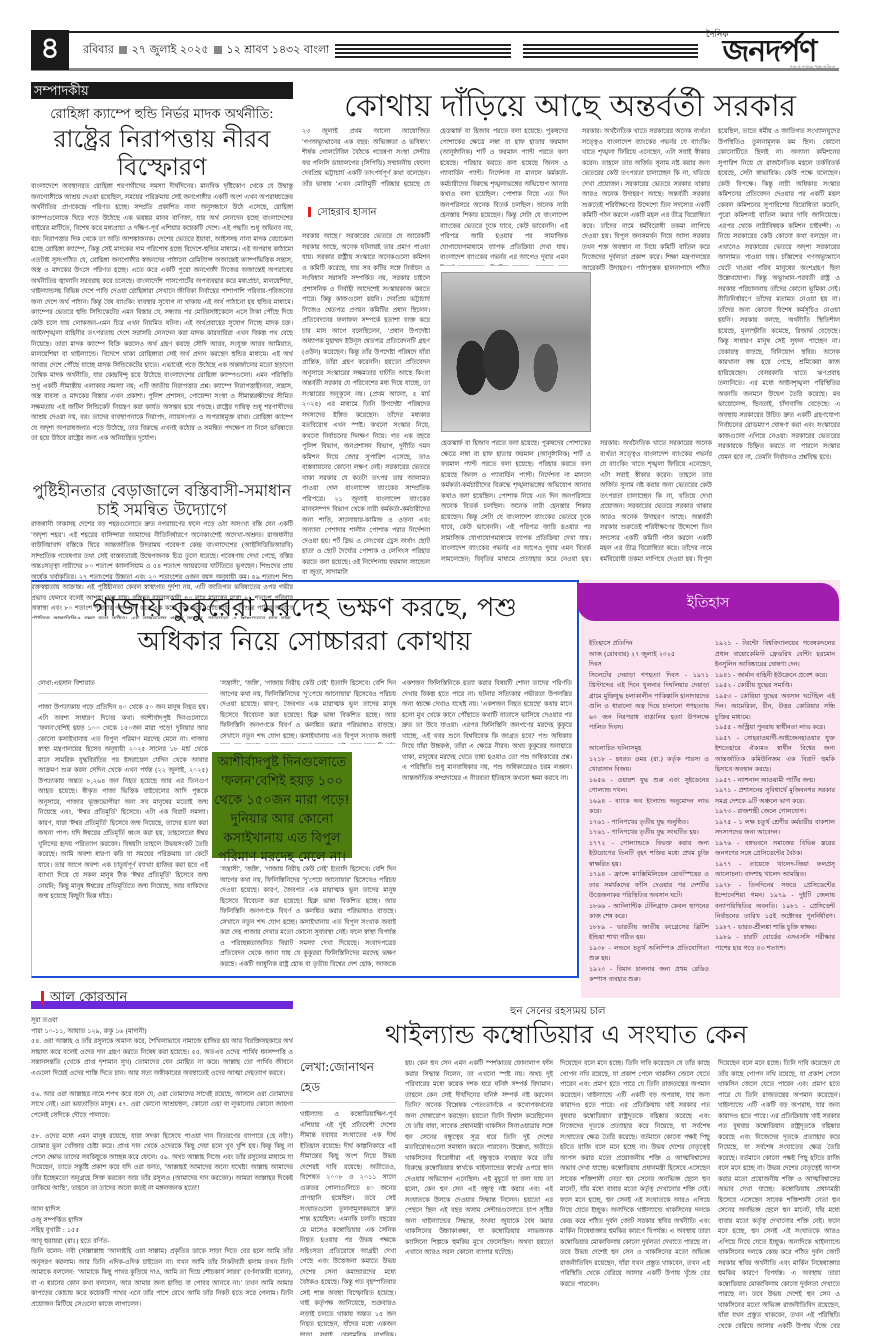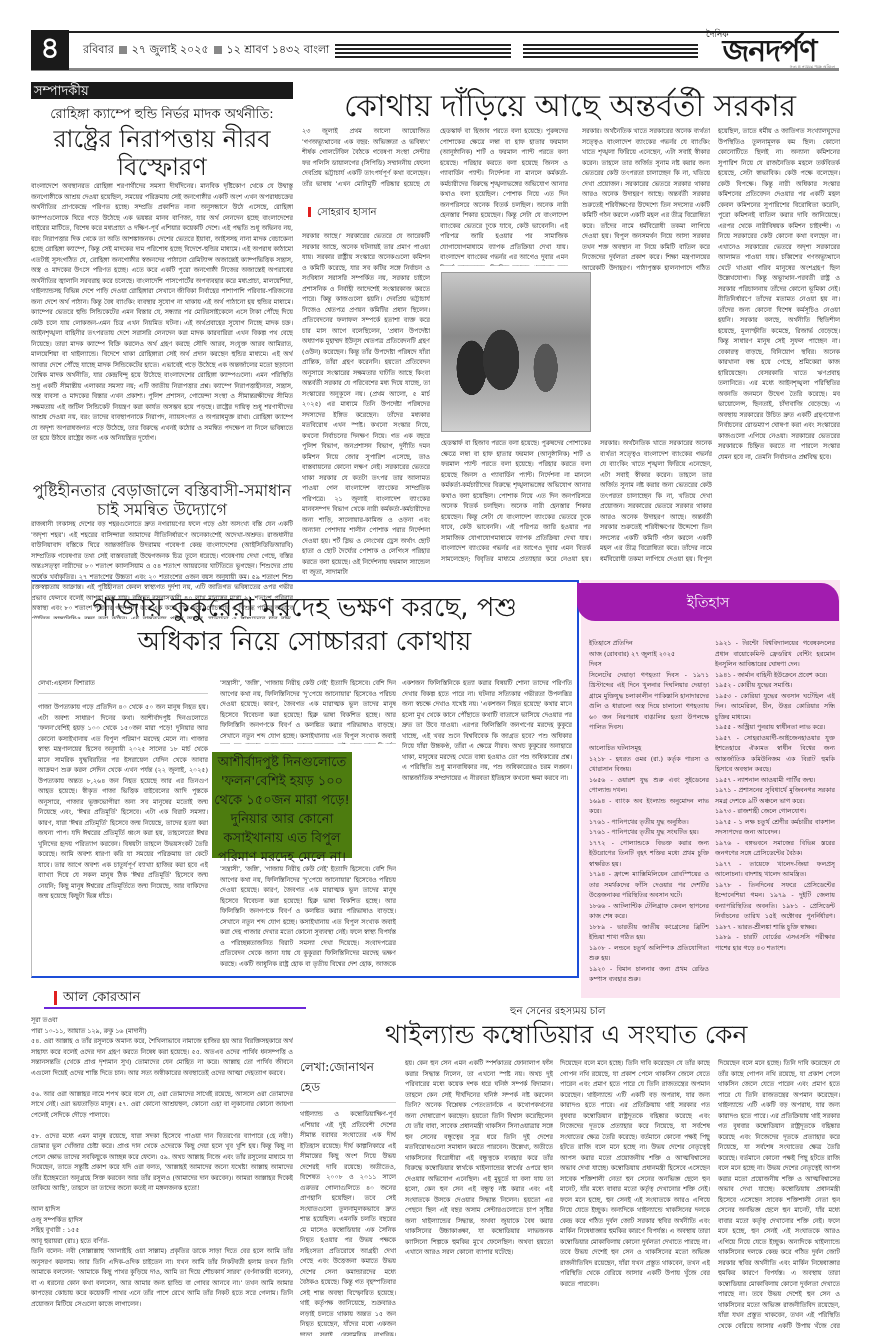--- a/index.html
+++ b/index.html
@@ -43,21 +43,21 @@
   .gaza { position: absolute; left: 31px; top: 580px; width: 548px; height: 398px; border: 2px solid #1d4ed8; border-left: 1px solid #bbb; }
   .gaza .hl { text-align: center; font: 26px "DejaVu Sans", sans-serif; line-height: 34px; margin-top: 8px; }
   .gcol { position: absolute; top: 96px; width: 170px; }
   .gcol .byline2 { font-size: 6.4px; border-bottom: 1px solid #ccc; padding-bottom: 4px; margin-bottom: 8px; }
   .pullquote { position: absolute; left: 215px; top: 170px; width: 140px; height: 106px; background: #4d7c0f; font: 13px "DejaVu Sans", sans-serif; text-align: center; line-height: 19px; }
 
   .history { position: absolute; left: 581px; top: 580px; width: 259px; height: 418px; background: #fbe4f0; }
   .history .tab { position: absolute; left: -4px; top: 3px; width: 262px; height: 38px; background: #a21caf; border-radius: 0 18px 0 18px; color: #fff; font: 14px "DejaVu Sans", sans-serif; text-align: center; line-height: 38px; }
   .history .hcol { position: absolute; top: 58px; width: 120px; font-size: 6.3px; line-height: 10.5px; text-align: justify; }
 
-  .quran-head { position: absolute; left: 44px; top: 985px; width: 262px; height: 24px; border-bottom: 2px solid #6d28d9; font: 13px "DejaVu Sans", sans-serif; line-height: 24px; padding-left: 10px; }
+  .quran-head { position: absolute; left: 31px; top: 985px; width: 262px; height: 24px; border-bottom: 8px solid #6d28d9; font: 13px "DejaVu Sans", sans-serif; line-height: 24px; padding-left: 10px; }
   .quran-head .mark { display: inline-block; width: 3px; height: 14px; background: #e02020; vertical-align: middle; margin-right: 6px; }
   .quran { position: absolute; left: 31px; top: 1015px; width: 262px; }
 
   .thai-kicker { position: absolute; left: 510px; top: 1003px; font: 10px "DejaVu Sans", sans-serif; }
   .thai-hl { position: absolute; left: 385px; top: 1015px; font: 25px "DejaVu Sans", sans-serif; white-space: nowrap; }
   .tcol { position: absolute; width: 150px; }
   .thai-byline { font-size: 12px; border-bottom: 1px solid #ccc; padding-bottom: 4px; margin-bottom: 6px; }
 </style>
 </head>
 <body>

